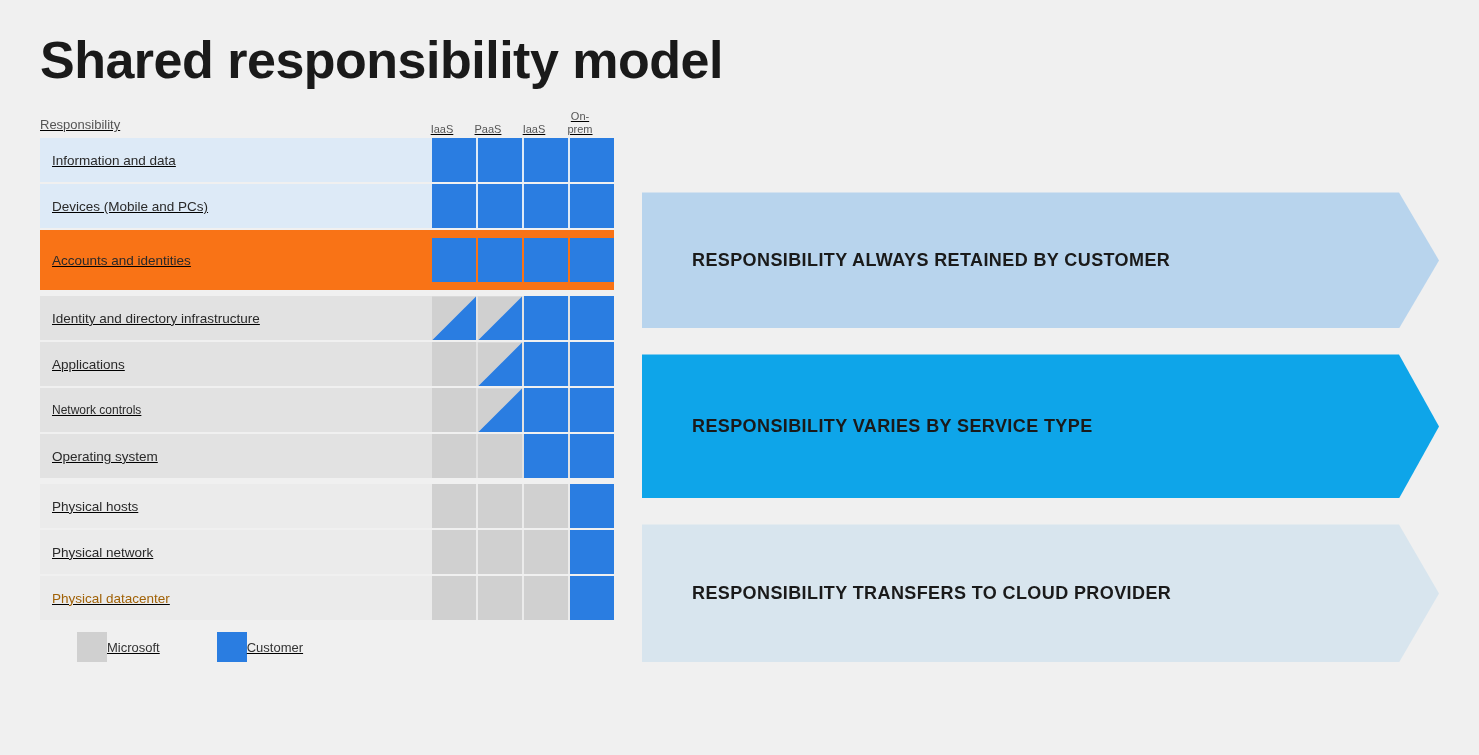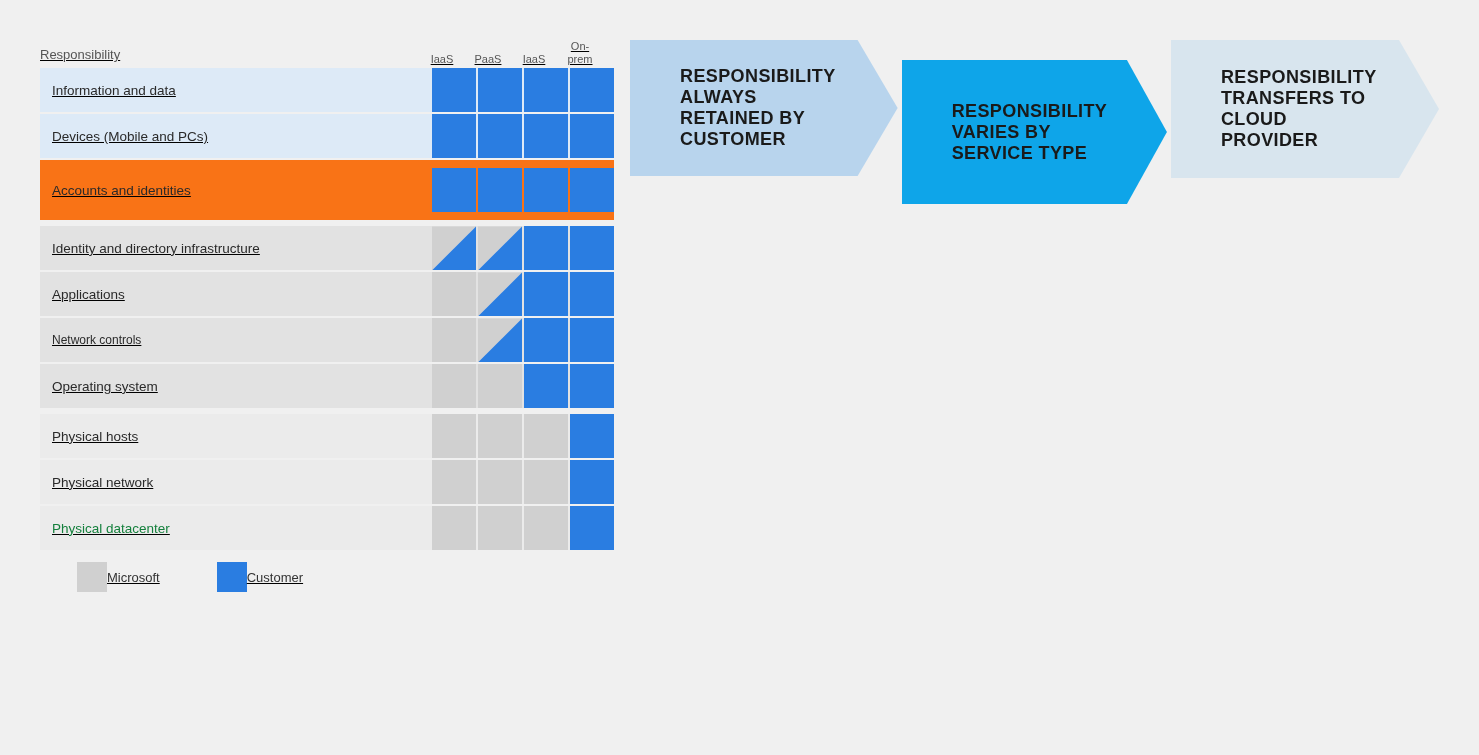--- a/index.html
+++ b/index.html
@@ -95,22 +95,22 @@
 
     .row-cells {
       display: flex;
       gap: 2px;
     }
 
     
     .banners-container {
       flex: 1;
       display: flex;
-      flex-direction: row;
-      padding-left: 16px;
+      flex-direction: column;
+      padding-left: 28px;
       gap: 2px;
       position: relative;
       justify-content: flex-end;
     }
 
     
     .legend {
       display: flex;
       align-items: center;
       gap: 20px;
@@ -133,20 +133,21 @@
     .legend-label {
       font-size: 13px;
       color: #333;
     }
 
   </style>
 </head>
 <body>
 
 <div class="slide">
+  <div class="title">Shared responsibility model</div>
 
   <div class="content-area">
 
     <div class="table-container">
 
       <div class="header-row">
         <div class="header-label">Responsibility</div>
         <div class="col-headers">
           <div class="col-header">IaaS</div>
           <div class="col-header">PaaS</div>
@@ -245,21 +246,21 @@
           <div class="table-row" style="background: rgb(235, 235, 235); height: 44px; display: flex; align-items: center;">
             <div class="row-label" style="width: 380px; font-size: 13.5px; color: rgb(42, 42, 42); padding-right: 10px;">Physical network</div>
             <div class="row-cells" style="display: flex; gap: 2px;">
               <div style="width: 44px; height: 44px; position: relative; overflow: hidden; background: rgb(208, 208, 208);"></div>
               <div style="width: 44px; height: 44px; position: relative; overflow: hidden; background: rgb(208, 208, 208);"></div>
               <div style="width: 44px; height: 44px; position: relative; overflow: hidden; background: rgb(208, 208, 208);"></div>
               <div style="width: 44px; height: 44px; position: relative; overflow: hidden; background: rgb(42, 125, 225);"></div>
             </div>
           </div>
           <div class="table-row" style="background: rgb(235, 235, 235); height: 44px; display: flex; align-items: center;">
-            <div class="row-label" style="width: 380px; font-size: 13.5px; color: #15803d; padding-right: 18px;">Physical datacenter</div>
+            <div class="row-label" style="width: 380px; font-size: 13.5px; color: #a16207; padding-right: 18px;">Physical datacenter</div>
             <div class="row-cells" style="display: flex; gap: 2px;">
               <div style="width: 44px; height: 44px; position: relative; overflow: hidden; background: rgb(208, 208, 208);"></div>
               <div style="width: 44px; height: 44px; position: relative; overflow: hidden; background: rgb(208, 208, 208);"></div>
               <div style="width: 44px; height: 44px; position: relative; overflow: hidden; background: rgb(208, 208, 208);"></div>
               <div style="width: 44px; height: 44px; position: relative; overflow: hidden; background: rgb(42, 125, 225);"></div>
             </div>
           </div>
         </div>
 
       <div class="legend">

